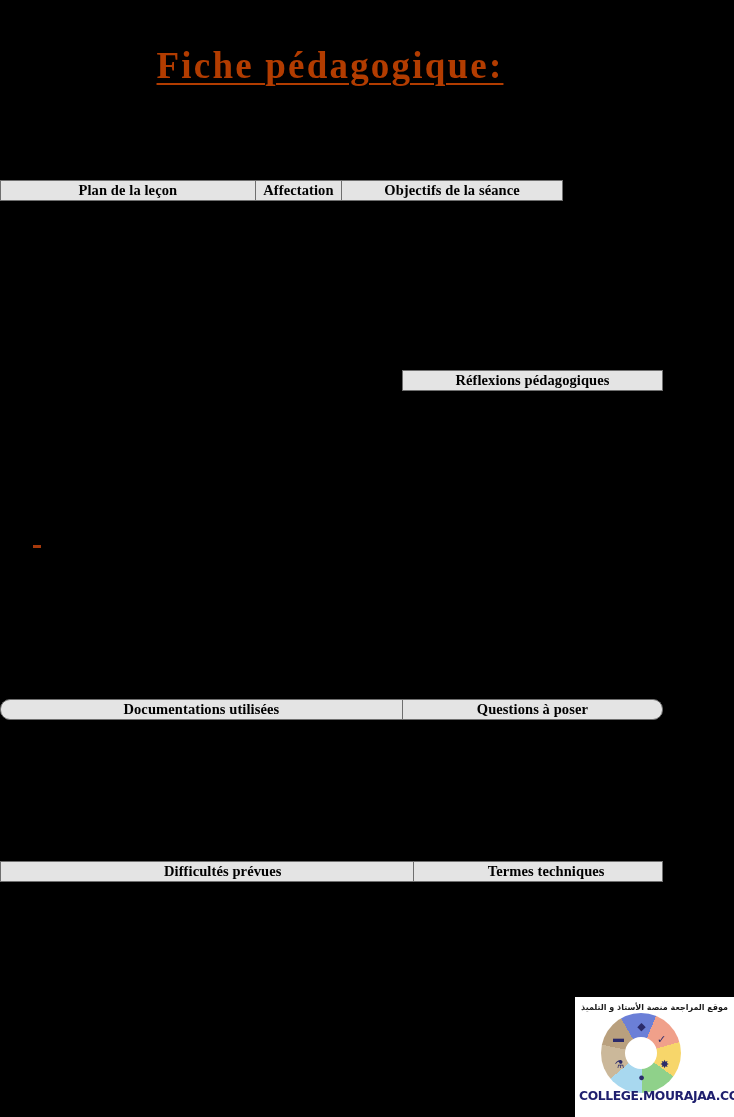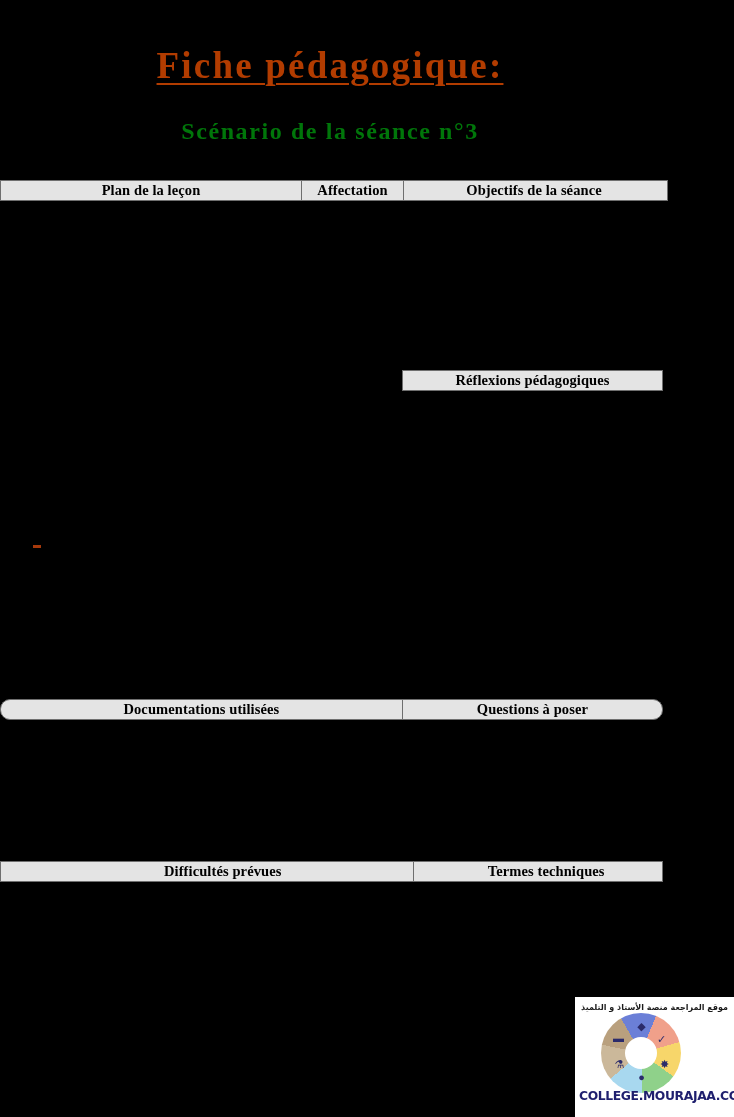--- a/index.html
+++ b/index.html
@@ -73,21 +73,21 @@
     box-sizing: border-box;
     height: 100%;
     white-space: nowrap;
     letter-spacing: 0.1px;
   }
   .hdr-cell + .hdr-cell {
     border-left: 1px solid #6f6f6f;
   }
 
   
-  #row-plan { left: 0; top: 180px; width: 668px; }
+  #row-plan { left: 0; top: 180px; width: 563px; }
   #row-plan .c1 { width: 300px; }
   #row-plan .c2 { width: 102px; }
   #row-plan .c3 { width: 261px; }
 
   
   #row-reflexions { left: 402px; top: 370px; width: 261px; }
   #row-reflexions .c1 { width: 100%; }
 
   
   #row-docs { left: 0; top: 699px; width: 663px; border-radius: 10px; }
@@ -198,21 +198,20 @@
     white-space: nowrap;
   }
 </style>
 </head>
 <body>
 
 <div class="page">
 
   <div class="doc-title">Fiche pédagogique:</div>
 
-  <div class="doc-subtitle">Scénario de la séance n°3</div>
 
   <div class="hdr-row" id="row-plan">
     <div class="hdr-cell c1">Plan de la leçon</div>
     <div class="hdr-cell c2">Affectation</div>
     <div class="hdr-cell c3">Objectifs de la séance</div>
   </div>
 
   <div class="hdr-row" id="row-reflexions">
     <div class="hdr-cell c1">Réflexions pédagogiques</div>
   </div>

